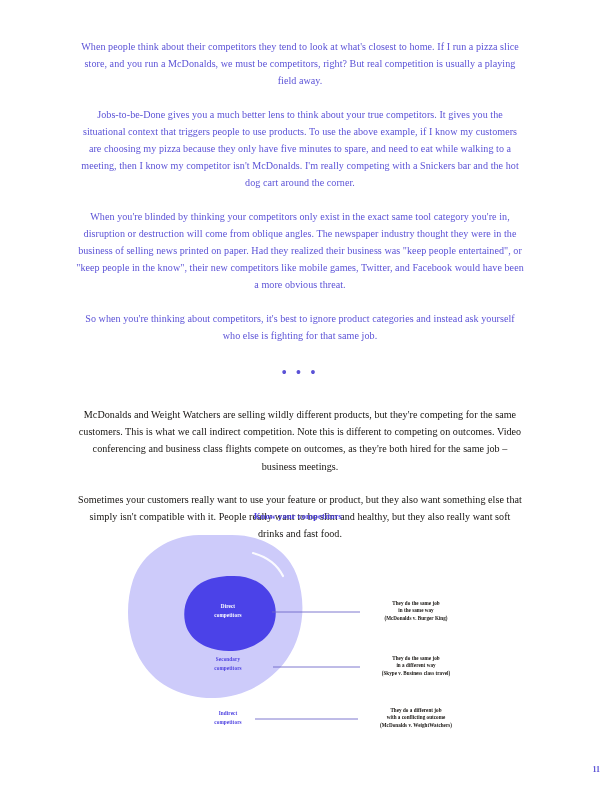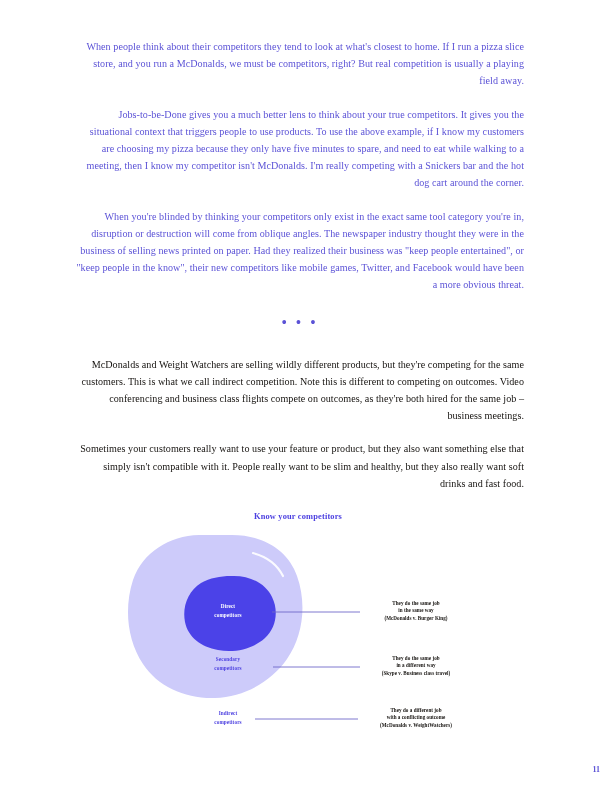--- a/index.html
+++ b/index.html
@@ -25,21 +25,21 @@
     position: absolute;
     left: 76px;
     top: 38px;
     width: 448px;
   }
   p.para {
     margin: 0 0 16px 0;
     font-size: 10.1px;
     line-height: 17.2px;
     letter-spacing: 0.005em;
-    text-align: right;
+    text-align: center;
   }
   p.para.purple { color: #5B52D6; }
   p.para.black  { color: #15120f; }
   p.para.tight  { margin-bottom: 0; }
 
   .dots {
     text-align: center;
     color: #5B52D6;
     font-size: 14px;
     letter-spacing: 3px;
@@ -117,20 +117,21 @@
 <div class="page">
 
   <div class="col">
 
     <p class="para purple">When people think about their competitors they tend to look at what's closest to home. If I run a pizza slice store, and you run a McDonalds, we must be competitors, right? But real competition is usually a playing field away.</p>
 
     <p class="para purple">Jobs-to-be-Done gives you a much better lens to think about your true competitors. It gives you the situational context that triggers people to use products. To use the above example, if I know my customers are choosing my pizza because they only have five minutes to spare, and need to eat while walking to a meeting, then I know my competitor isn't McDonalds. I'm really competing with a Snickers bar and the hot dog cart around the corner.</p>
 
     <p class="para purple">When you're blinded by thinking your competitors only exist in the exact same tool category you're in, disruption or destruction will come from oblique angles. The newspaper industry thought they were in the business of selling news printed on paper. Had they realized their business was "keep people entertained", or "keep people in the know", their new competitors like mobile games, Twitter, and Facebook would have been a more obvious threat.</p>
 
+    <p class="para purple tight">So when you're thinking about competitors, it's best to ignore product categories and instead ask yourself who else is fighting for that same job.</p>
 
     <div class="dots">• • •</div>
 
     <p class="para black">McDonalds and Weight Watchers are selling wildly different products, but they're competing for the same customers. This is what we call indirect competition. Note this is different to competing on outcomes. Video conferencing and business class flights compete on outcomes, as they're both hired for the same job – business meetings.</p>
 
     <p class="para black">Sometimes your customers really want to use your feature or product, but they also want something else that simply isn't compatible with it. People really want to be slim and healthy, but they also really want soft drinks and fast food.</p>
   </div>
 
   <div class="figure">
 

